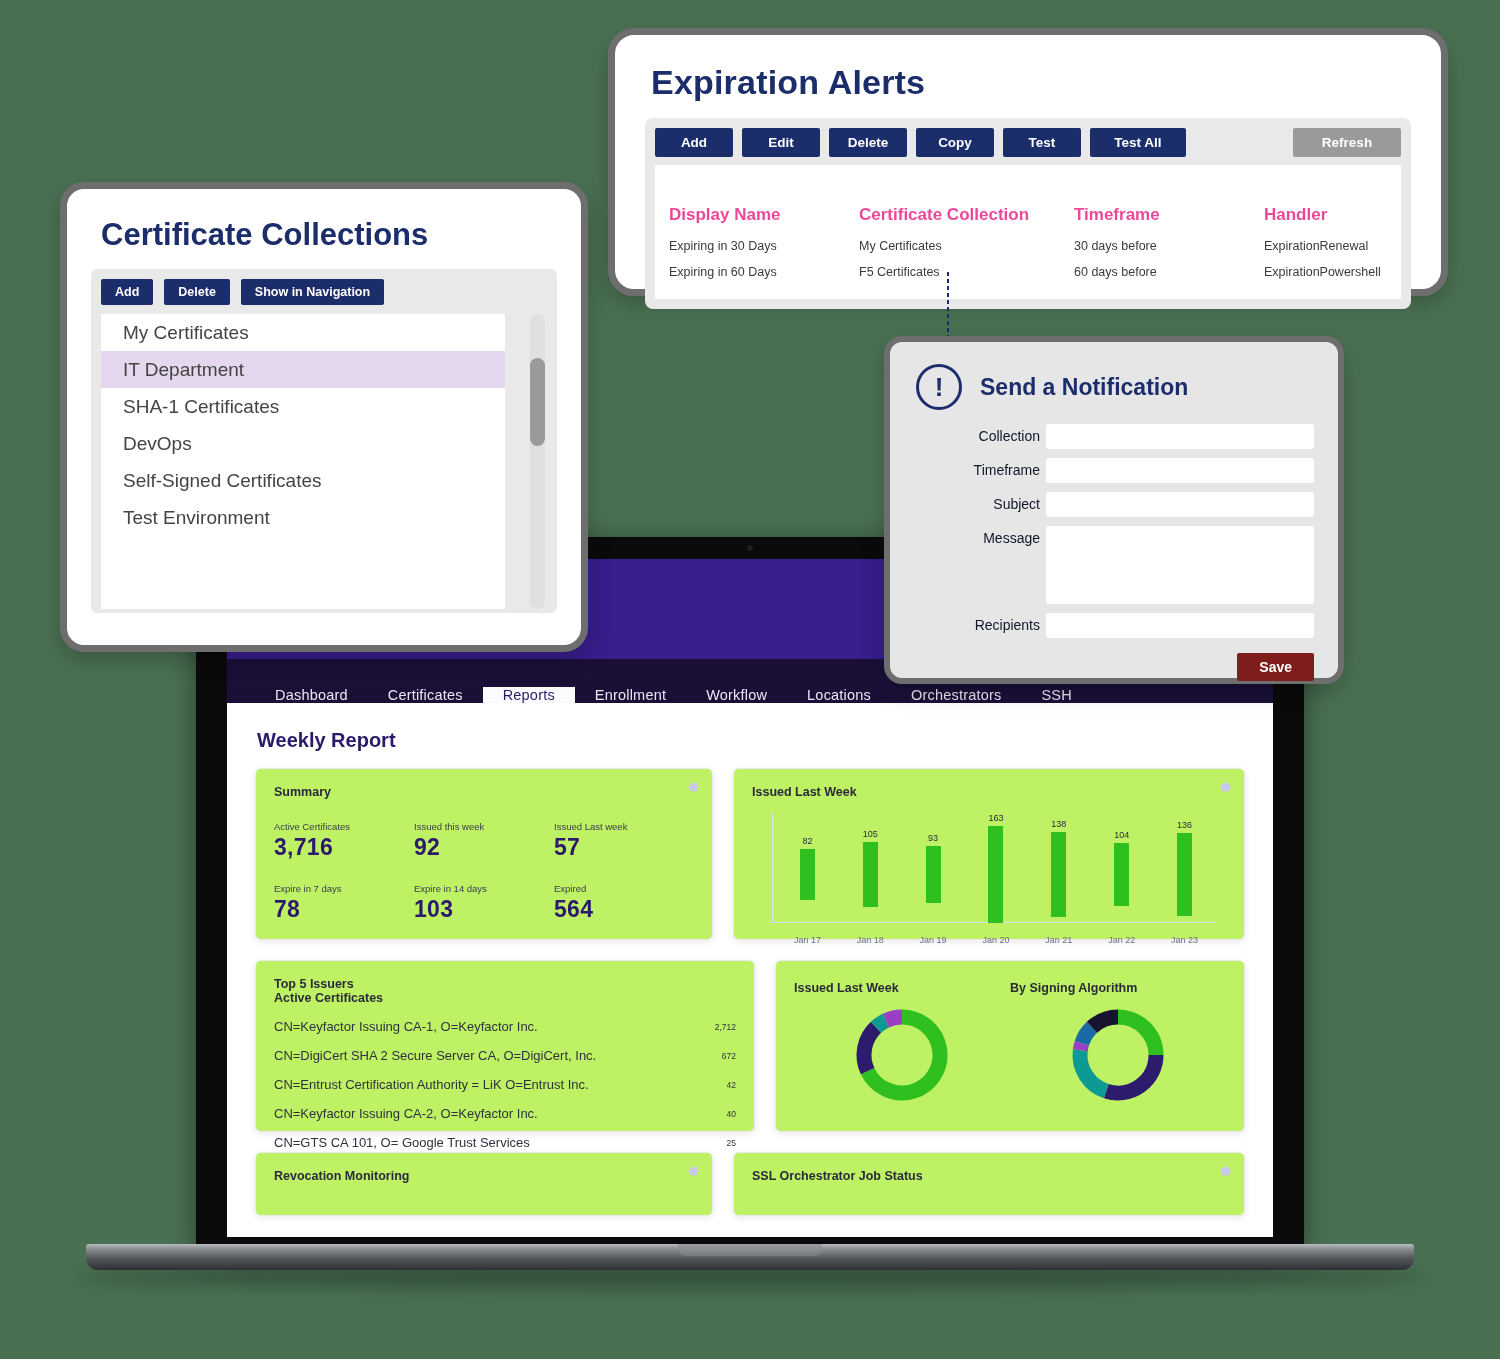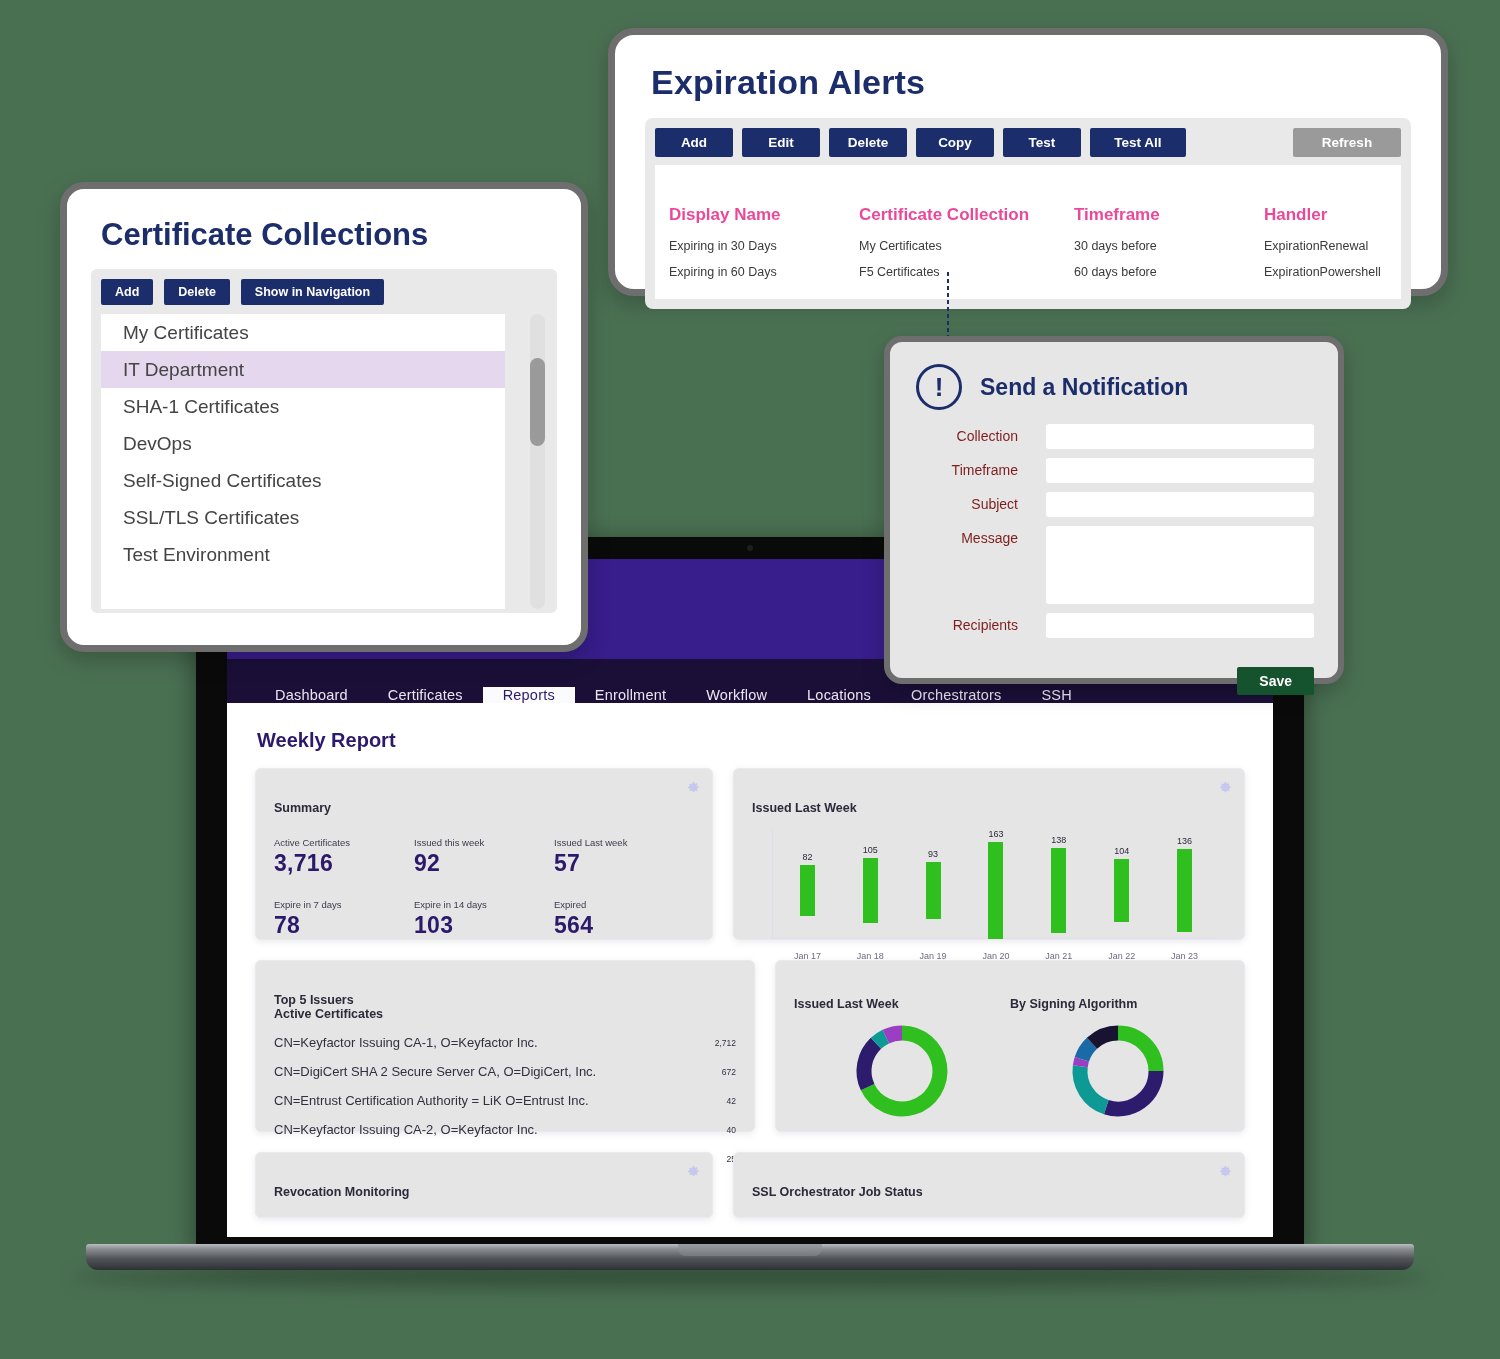--- a/index.html
+++ b/index.html
@@ -35,23 +35,23 @@
   .app-purple::after{content:"";position:absolute;right:90px;top:34px;width:90px;height:60px;
     background-image:radial-gradient(#5ad1e8 1px, transparent 1px);background-size:11px 11px;opacity:.55;}
   .app-nav { height:44px; background:#1b0f38; display:flex; align-items:flex-end; padding-left:28px; }
   .nav-item { display:flex; align-items:center; padding:0 20px; color:#e9e6f2; font-size:14.5px; letter-spacing:.2px; }
   .nav-item.active { background:#fbfbfd; color:#2b1a6b; font-weight:500; }
   .app-body { background:#ffffff; padding:26px 28px 0 28px; height:534px; }
 
   .page-title { color:#2b1a6b; font-size:20px; font-weight:700; margin:0 0 16px 2px; }
 
   .card {
-    background:#e5e5e5; border:1px solid #e9e9ef; border-radius:6px;
+    background:#bef264; border:1px solid #e9e9ef; border-radius:6px;
     box-shadow:0 2px 7px rgba(25,20,60,.09);
-    position:relative; padding:32px 18px;
+    position:relative; padding:16px 18px;
   }
   .card-title { font-size:12.5px; color:#2a2a3a; font-weight:600; }
   .gear { position:absolute; right:12px; top:12px; width:13px; height:13px; color:#c8c8ee; }
 
   .row-cards { display:flex; gap:20px; }
   .col-l { width:458px; }
   .col-r { flex:1; }
 
   
   .sum-grid { display:grid; grid-template-columns:1fr 1fr 1fr; row-gap:22px; margin-top:22px; }
@@ -109,24 +109,24 @@
   .cc-item.sel { background:#e5d7ed; }
   .cc-track { position:absolute; right:12px; top:45px; width:15px; height:295px; background:#e0e0e0; border-radius:8px; }
   .cc-thumb { position:absolute; left:0; top:44px; width:15px; height:88px; background:#9a9a9a; border-radius:8px; }
 
   
   #panel-notif { left:884px; top:336px; width:460px; height:348px; background:#e6e6e6; border-radius:18px; border-width:6px; padding:20px 24px 16px 22px; }
   .nf-head { display:flex; align-items:center; gap:18px; margin:2px 0 14px 4px; }
   .nf-icon { width:46px; height:46px; border-radius:50%; border:3px solid #1c2d6b; display:flex; align-items:center; justify-content:center; color:#1c2d6b; font-size:26px; font-weight:700; line-height:1; }
   .nf-title { color:#1c2d6b; font-size:23px; font-weight:600; }
   .nf-row { display:flex; align-items:flex-start; margin-bottom:9px; }
-  .nf-lbl { width:134px; text-align:right; padding-right:28px; font-size:14px; color:#7f1d1d; padding-top:4px; }
+  .nf-lbl { width:134px; text-align:right; padding-right:6px; font-size:14px; color:#0f172a; padding-top:4px; }
   .nf-in { flex:1; background:#fff; height:25px; border-radius:3px; }
   .nf-in.msg { height:78px; }
-  .nf-save { background:#14532d; color:#fff; font-size:14px; font-weight:700; padding:6px 22px; border-radius:2px; float:right; margin-top:20px; }
+  .nf-save { background:#7f1d1d; color:#fff; font-size:14px; font-weight:700; padding:6px 22px; border-radius:2px; float:right; margin-top:6px; }
 
   .connector { position:absolute; left:947px; top:272px; width:2px; height:66px;
     background-image:linear-gradient(#1c2d6b 55%, transparent 55%); background-size:2px 7px; }
 </style>
 </head>
 <body>
 
 <div class="stage">
 
   <div id="laptop">
@@ -364,21 +364,20 @@
         <div class="cc-btn">Add</div>
         <div class="cc-btn">Delete</div>
         <div class="cc-btn">Show in Navigation</div>
       </div>
       <div class="cc-list" id="ccList">
           <div class="cc-item">My Certificates</div>
           <div class="cc-item sel">IT Department</div>
           <div class="cc-item">SHA-1 Certificates</div>
           <div class="cc-item">DevOps</div>
           <div class="cc-item">Self-Signed Certificates</div>
-          <div class="cc-item">SSL/TLS Certificates</div>
           <div class="cc-item">Test Environment</div>
         </div>
       <div class="cc-track">
         <div class="cc-thumb"></div>
       </div>
     </div>
   </div>
 
   <div class="panel" id="panel-notif">
     <div class="nf-head">

